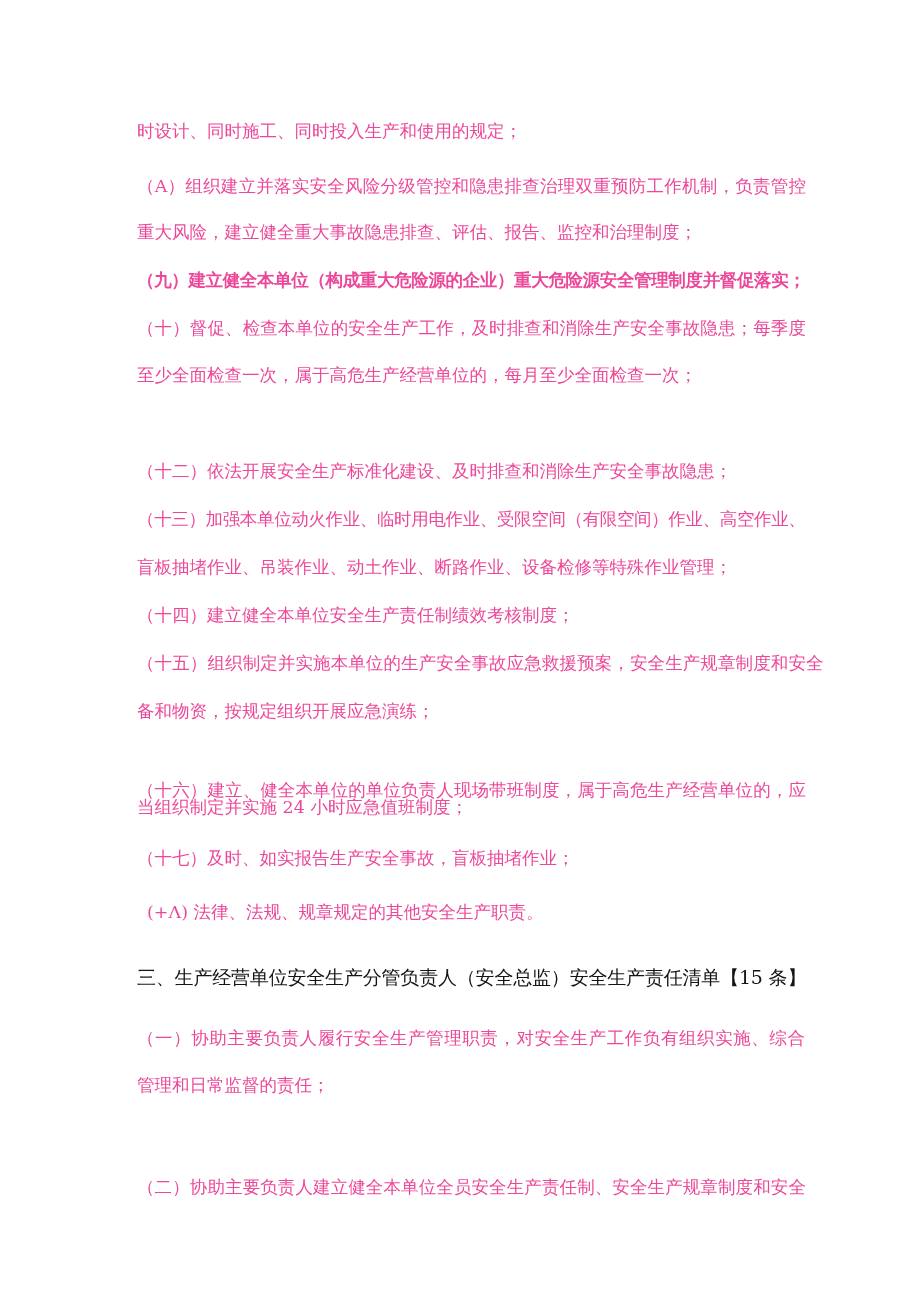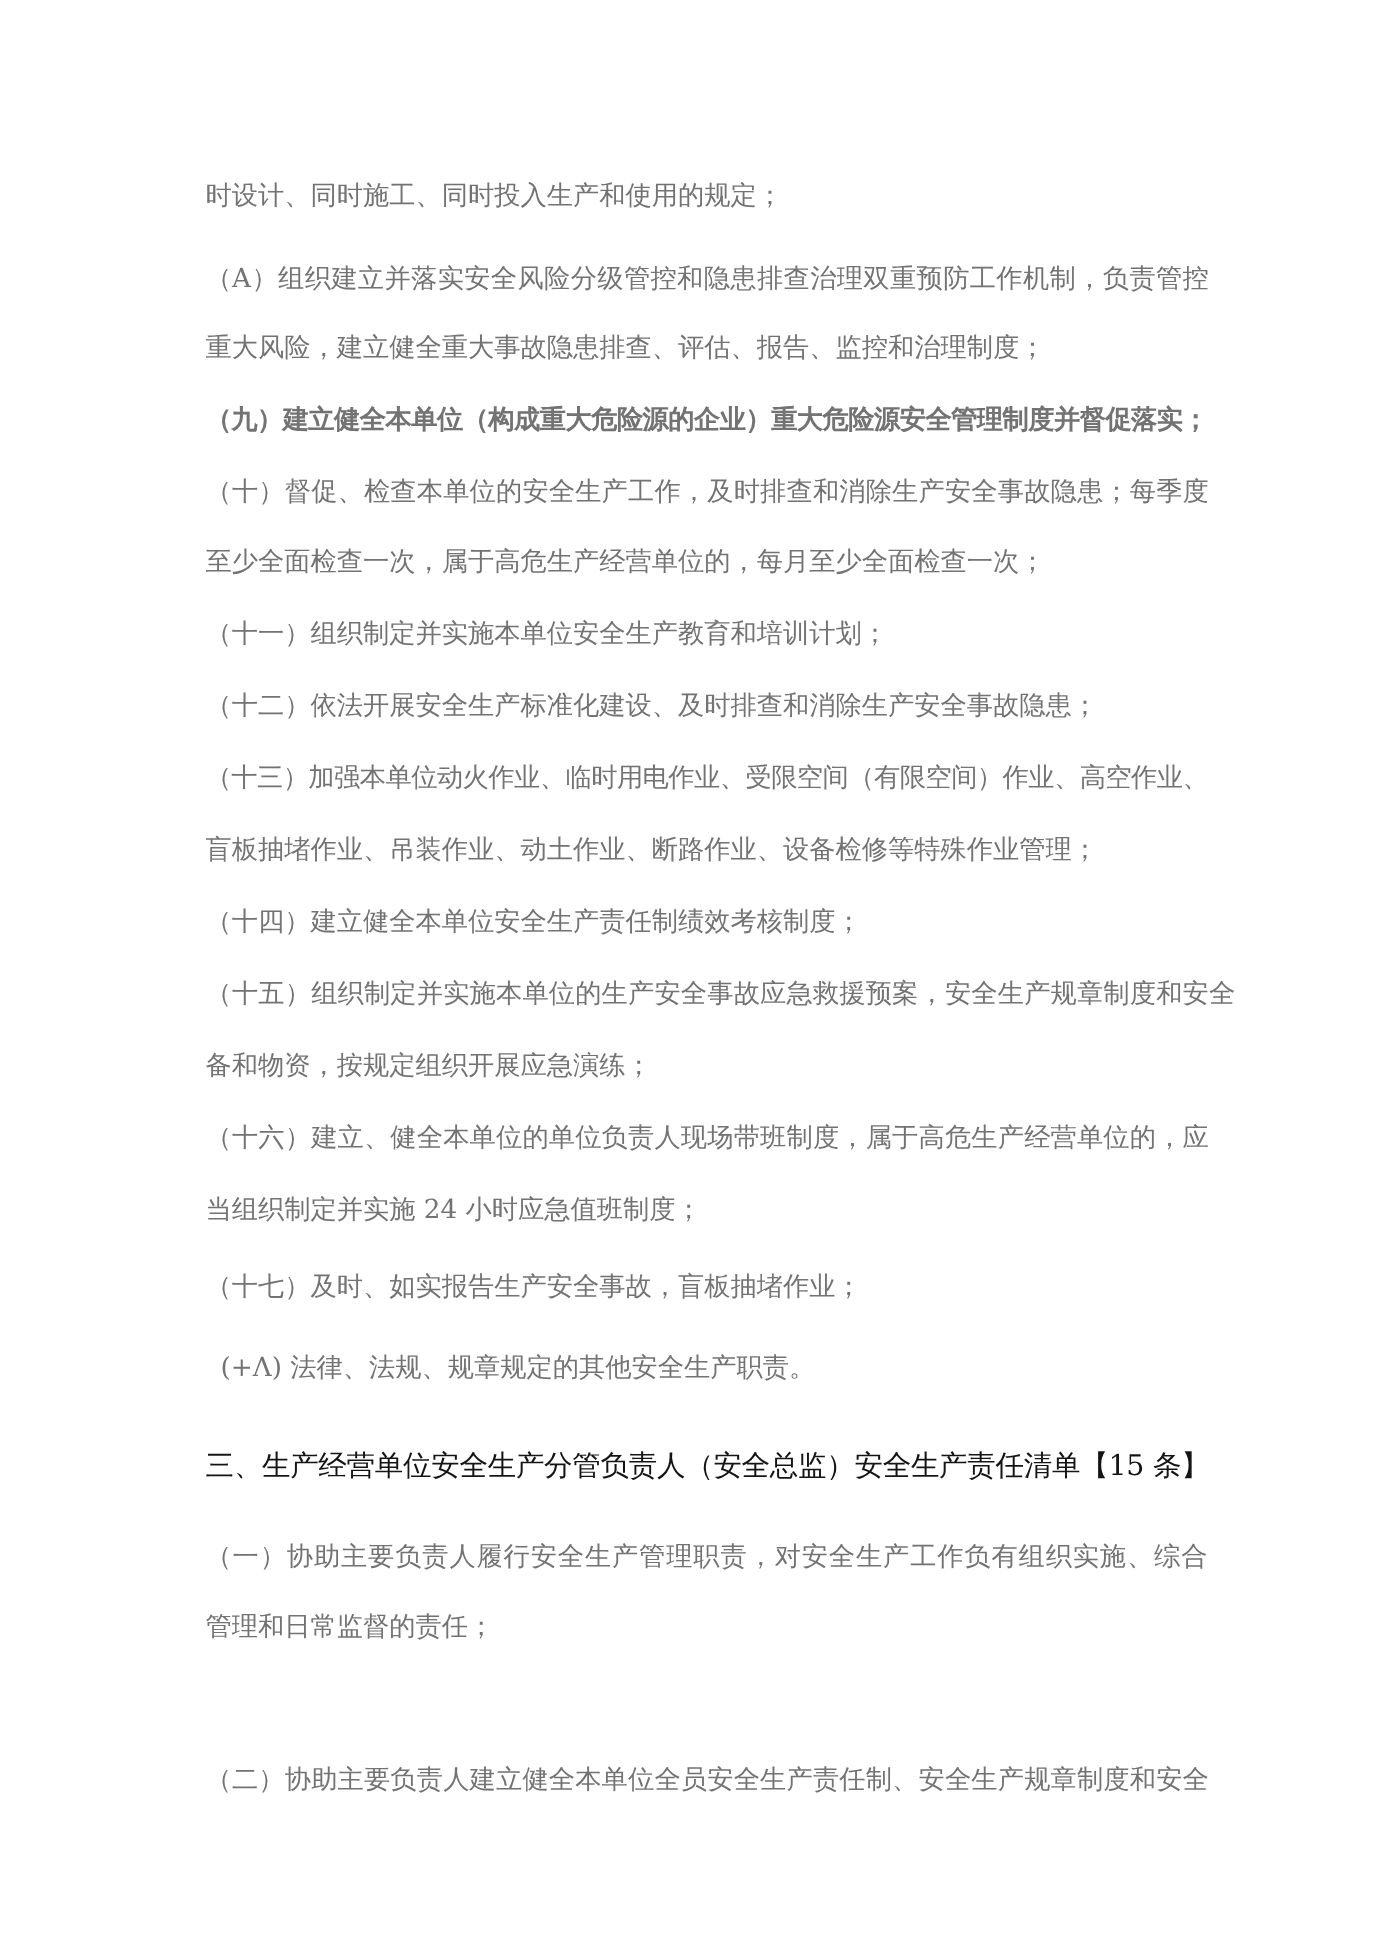--- a/index.html
+++ b/index.html
@@ -11,54 +11,53 @@
     overflow:hidden;
     font-family:"DejaVu Serif","Liberation Serif",serif;
   }
   .line{
     position:absolute;
     left:137px;
     width:669px;
     font-size:17.5px;
     line-height:24px;
     white-space:nowrap;
-    color:#737373;
+    color:#ec4899;
   }
   .line span{display:inline-block;white-space:nowrap;}
   .heading{font-size:19px;color:#141414;}
   .indent{padding-left:10px;}
 </style>
 </head>
 <body>
 
 <div class="page">
 
   <div class="line" style="top:119px"><span>时设计、同时施工、同时投入生产和使用的规定；</span></div>
 
   <div class="line full" style="top:174px"><span style="letter-spacing: 0.236842px;">（A）组织建立并落实安全风险分级管控和隐患排查治理双重预防工作机制，负责管控</span></div>
   <div class="line" style="top:220px"><span>重大风险，建立健全重大事故隐患排查、评估、报告、监控和治理制度；</span></div>
 
   <div class="line full" style="top:268px"><span style="letter-spacing: -0.358974px; font-weight: bold;">（九）建立健全本单位（构成重大危险源的企业）重大危险源安全管理制度并督促落实；</span></div>
 
   <div class="line full" style="top:316px"><span style="letter-spacing: 0.105263px;">（十）督促、检查本单位的安全生产工作，及时排查和消除生产安全事故隐患；每季度</span></div>
   <div class="line" style="top:363px"><span>至少全面检查一次，属于高危生产经营单位的，每月至少全面检查一次；</span></div>
 
-  <div class="line" style="top:411px"><span>（十一）组织制定并实施本单位安全生产教育和培训计划；</span></div>
 
   <div class="line" style="top:459px"><span>（十二）依法开展安全生产标准化建设、及时排查和消除生产安全事故隐患；</span></div>
 
   <div class="line full" style="top:507px"><span style="letter-spacing: -0.358974px;">（十三）加强本单位动火作业、临时用电作业、受限空间（有限空间）作业、高空作业、</span></div>
   <div class="line" style="top:555px"><span>盲板抽堵作业、吊装作业、动土作业、断路作业、设备检修等特殊作业管理；</span></div>
 
   <div class="line" style="top:603px"><span>（十四）建立健全本单位安全生产责任制绩效考核制度；</span></div>
 
   <div class="line full" style="top:651px"><span style="letter-spacing: 0.105263px;">（十五）组织制定并实施本单位的生产安全事故应急救援预案，安全生产规章制度和安全</span></div>
   <div class="line" style="top:699px"><span>备和物资，按规定组织开展应急演练；</span></div>
 
-  <div class="line full" style="top:747px"><span style="letter-spacing: 0.105263px;">（十六）建立、健全本单位的单位负责人现场带班制度，属于高危生产经营单位的，应</span></div>
+  <div class="line full" style="top:747px"><span style="letter-spacing: 0.105263px; margin-top: 31px;">（十六）建立、健全本单位的单位负责人现场带班制度，属于高危生产经营单位的，应</span></div>
   <div class="line" style="top:795px"><span>当组织制定并实施 24 小时应急值班制度；</span></div>
 
   <div class="line" style="top:846px"><span>（十七）及时、如实报告生产安全事故，盲板抽堵作业；</span></div>
 
   <div class="line indent" style="top:900px"><span>(+Λ) 法律、法规、规章规定的其他安全生产职责。</span></div>
 
   <div class="line heading" style="top:965px"><span style="letter-spacing: -0.189189px;">三、生产经营单位安全生产分管负责人（安全总监）安全生产责任清单【15 条】</span></div>
 
   <div class="line full" style="top:1026px"><span style="letter-spacing: 0.567568px;">（一）协助主要负责人履行安全生产管理职责，对安全生产工作负有组织实施、综合</span></div>
   <div class="line" style="top:1073px"><span>管理和日常监督的责任；</span></div>

